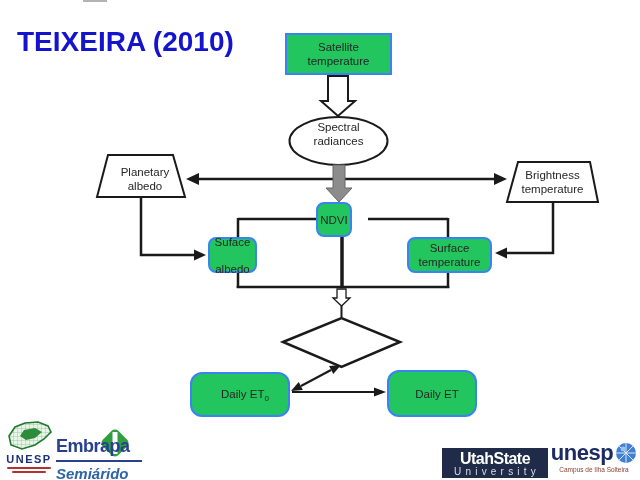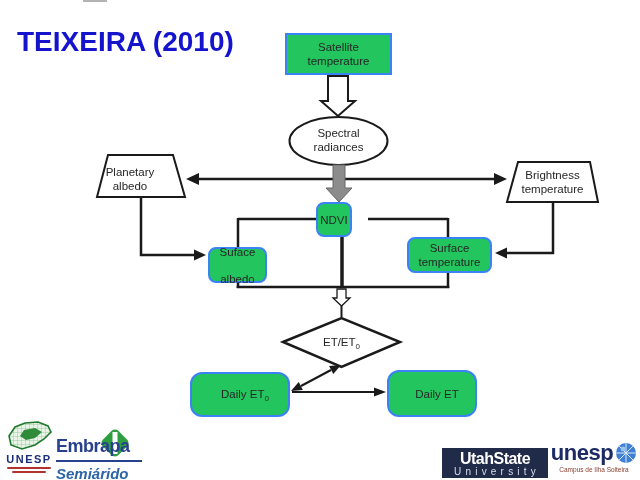--- a/index.html
+++ b/index.html
@@ -102,54 +102,49 @@
       <line x1="292" y1="392" x2="376" y2="392"></line>
       <polygon points="386,392 374,387.5 374,396.5" stroke="none"></polygon>
     </g>
   </svg>
 
   <div class="node" style="left:285px;top:33px;width:107px;height:42px;">
     <span>Satellite</span>
     <span>temperature</span>
   </div>
 
-  <div class="shape-label" style="left:290px;top:116px;width:97px;height:48px;">
+  <div class="shape-label" style="left:290px;top:110px;width:97px;height:48px;">
     <span>Spectral</span>
     <span>radiances</span>
   </div>
 
-  <div class="shape-label" style="left:86px;top:155px;width:88px;height:48px;">
+  <div class="shape-label" style="left:101px;top:155px;width:88px;height:48px;">
     <span>Planetary</span>
     <span>albedo</span>
   </div>
 
   <div class="shape-label" style="left:507px;top:162px;width:91px;height:40px;">
     <span>Brightness</span>
     <span>temperature</span>
   </div>
 
   <div class="node rounded8" style="left:316px;top:202px;width:36px;height:35px;">
     <span>NDVI</span>
   </div>
 
-  <div class="node rounded8" style="left:208px;top:247px;width:59px;height:36px;gap:13px;">
+  <div class="node rounded8" style="left:208px;top:237px;width:49px;height:36px;gap:13px;">
     <span>Suface</span>
     <span>albedo</span>
   </div>
 
   <div class="node rounded8" style="left:407px;top:237px;width:85px;height:36px;">
     <span>Surface</span>
     <span>temperature</span>
   </div>
 
-  <div class="shape-label" style="left:283px;top:318px;width:117px;height:49px;">
-    <span>
-      <span>ET/ET</span><span class="sub">0</span>
-    </span>
-  </div>
 
   <div class="node rounded12" style="left:190px;top:372px;width:100px;height:45px;">
     <span>
       <span>Daily ET</span><span class="sub">0</span>
     </span>
   </div>
 
   <div class="node rounded12" style="left:387px;top:370px;width:90px;height:47px;">
     <span>Daily ET</span>
   </div>

